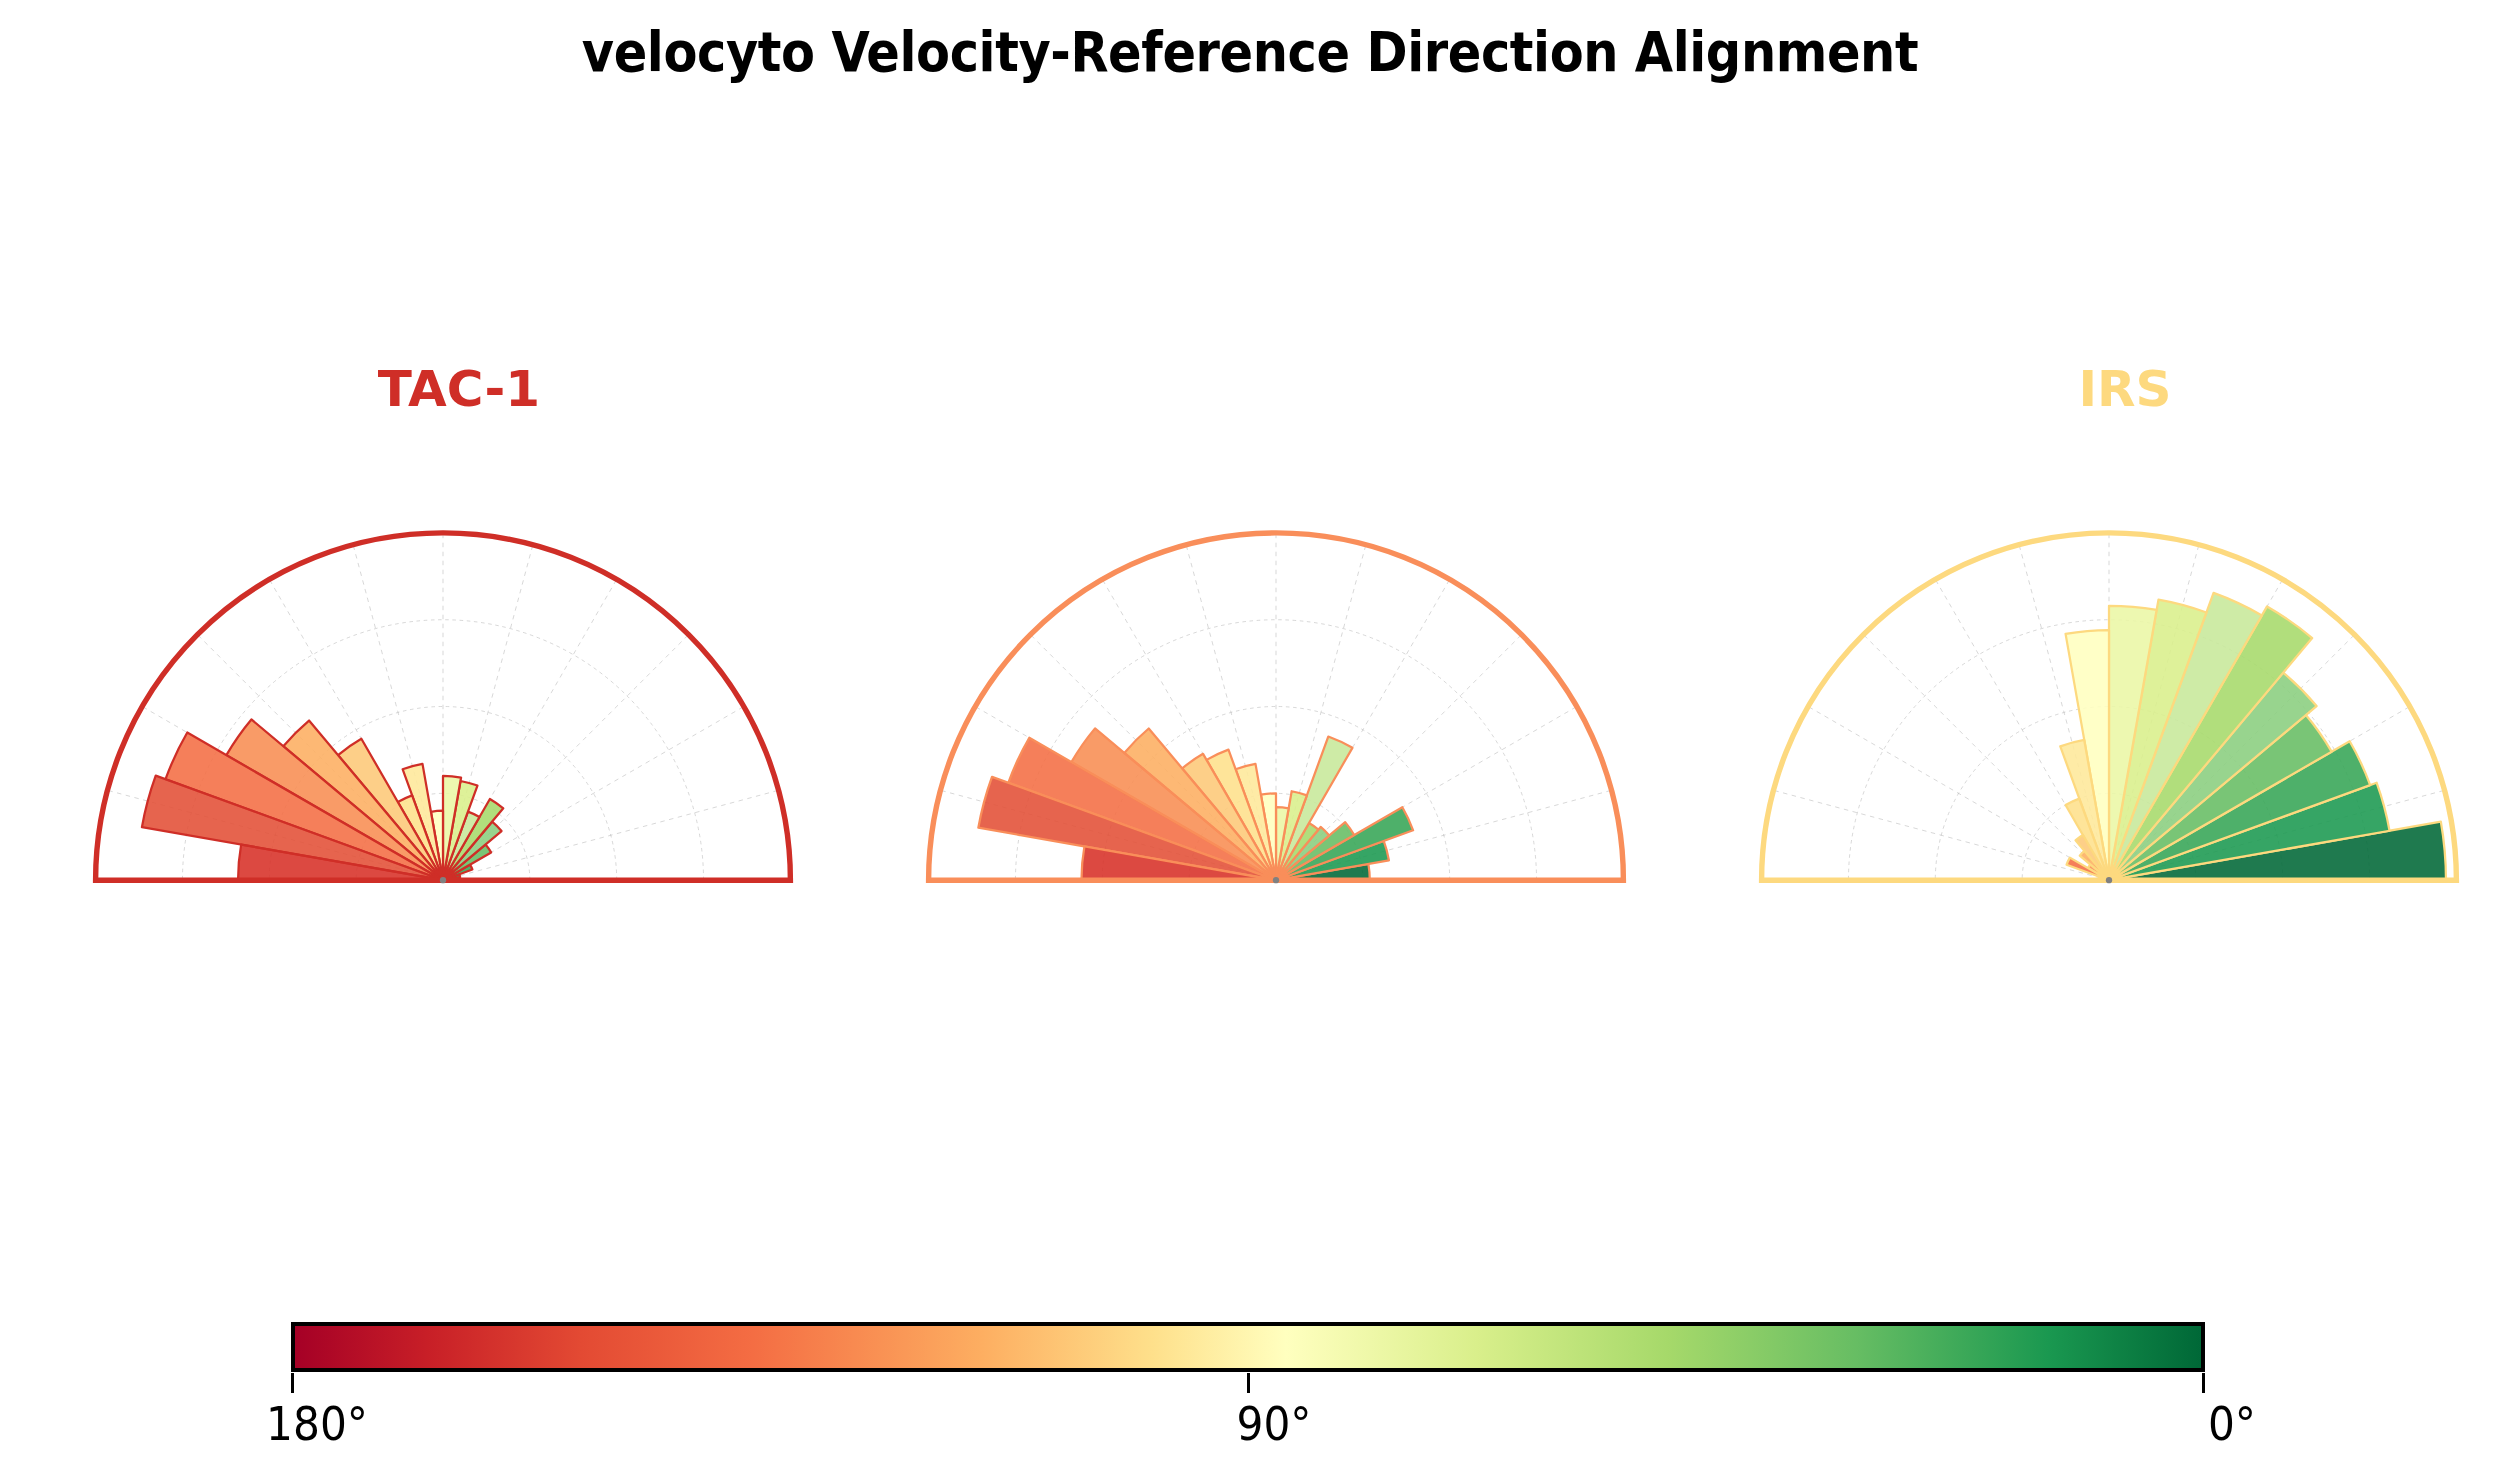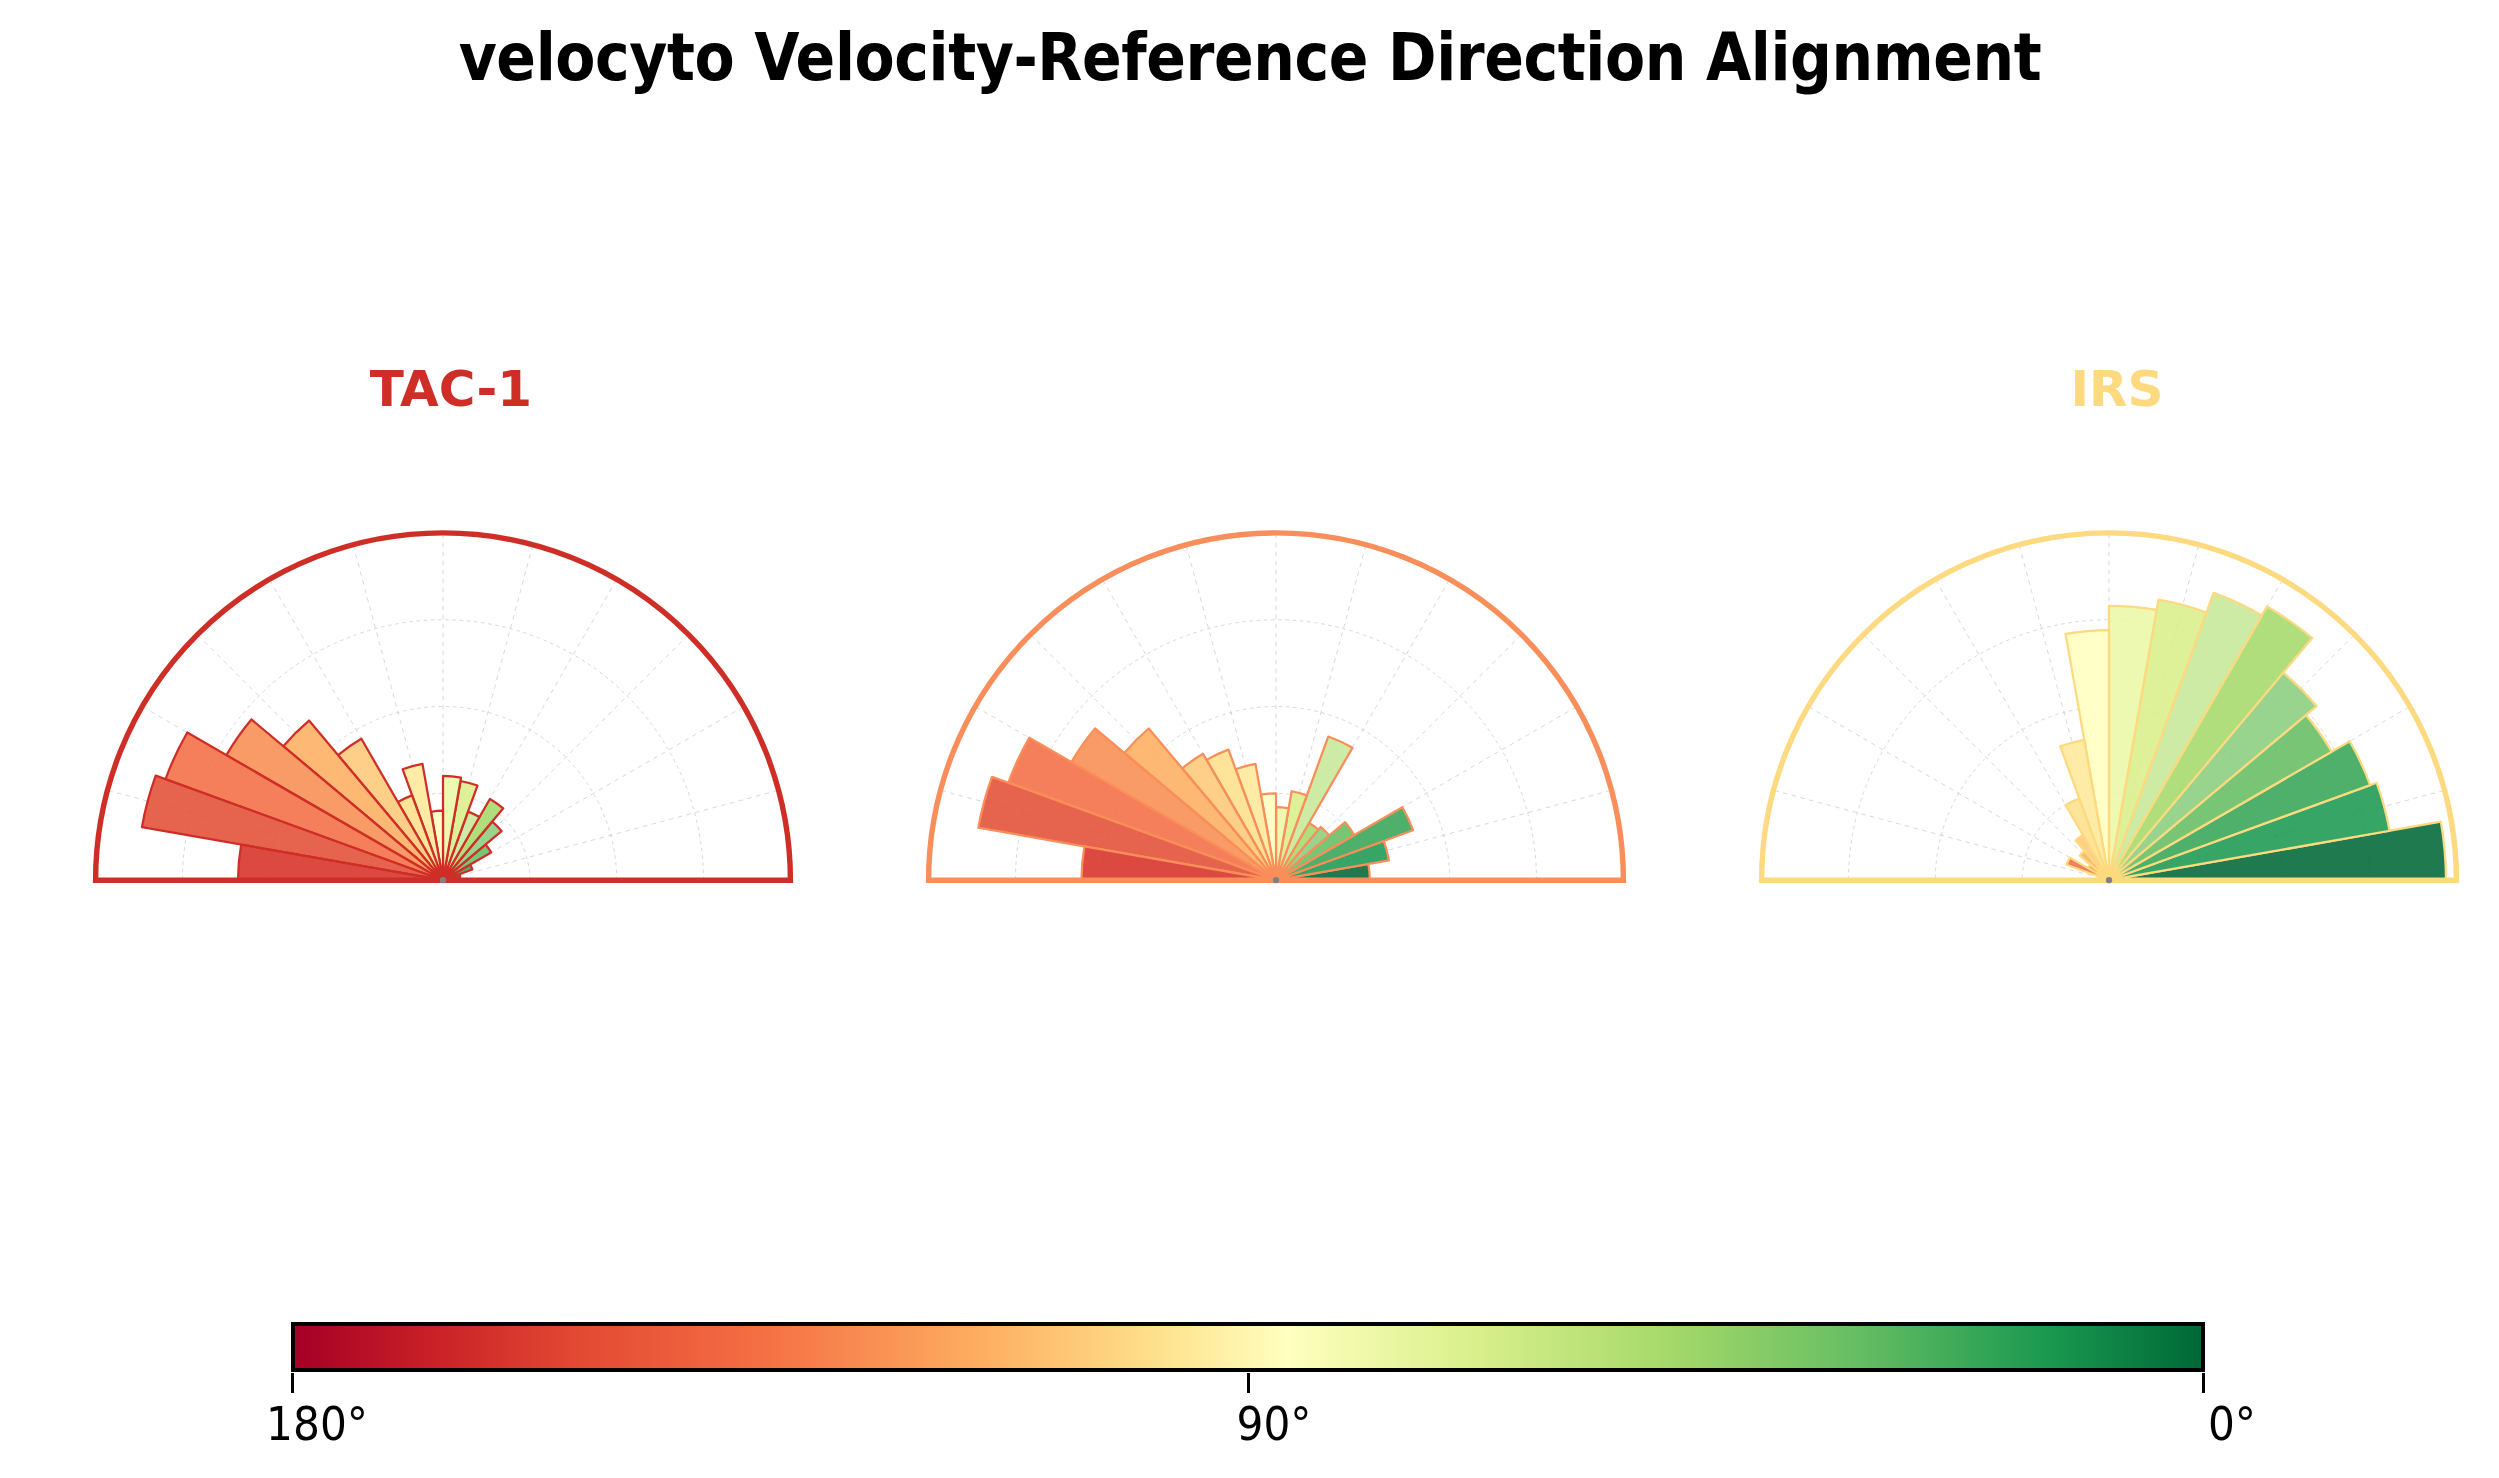--- a/index.html
+++ b/index.html
@@ -1,26 +1,26 @@
 <!DOCTYPE html>
 <html style="font-size:14.4px"><head>
 <meta charset="utf-8">
 <style>
   html,body{margin:0;padding:0;background:#ffffff;}
   body{width:2500px;height:1479px;position:relative;font-family:"DejaVu Sans",sans-serif;overflow:hidden;}
   #fig{position:absolute;inset:0;}
   .fig-title{
     position:absolute;top:20px;left:0;width:100%;
-    text-align:center;font-size:65px;font-weight:bold;color:#000000;
+    text-align:center;font-size:55px;font-weight:bold;color:#000000;
     font-family:"DejaVu Sans Condensed","DejaVu Sans",sans-serif;
     letter-spacing:-0.4px;
   }
   .panel{position:absolute;top:360px;width:810px;height:558px;}
   .panel-title{
-    position:absolute;top:0;left:8px;width:100%;text-align:center;
+    position:absolute;top:0;left:16px;width:100%;text-align:center;
     font-size:50px;font-weight:bold;
     font-family:"DejaVu Sans",sans-serif;
   }
   .polar-wrap{position:absolute;left:0;top:108px;width:100%;height:432px;}
   .polar-wrap svg{display:block;width:100%;height:100%;overflow:visible;}
   .cbar-outer{position:absolute;left:291px;top:1322px;width:1914px;height:50px;}
   .cbar{
     position:absolute;inset:0;
     border:4.5px solid #000000;
     box-sizing:border-box;

